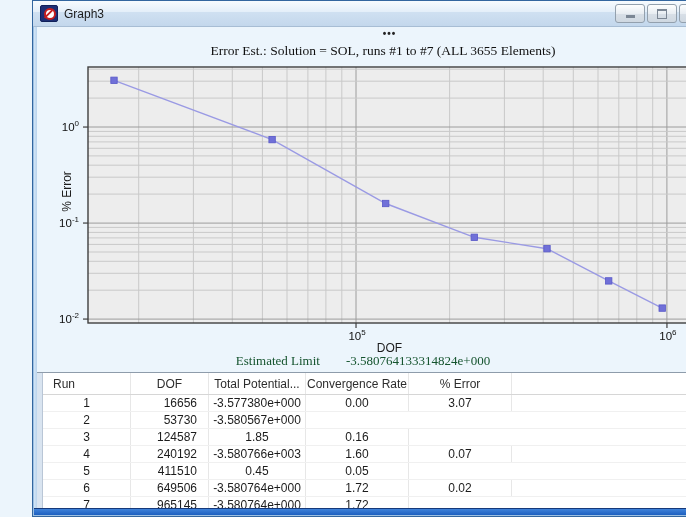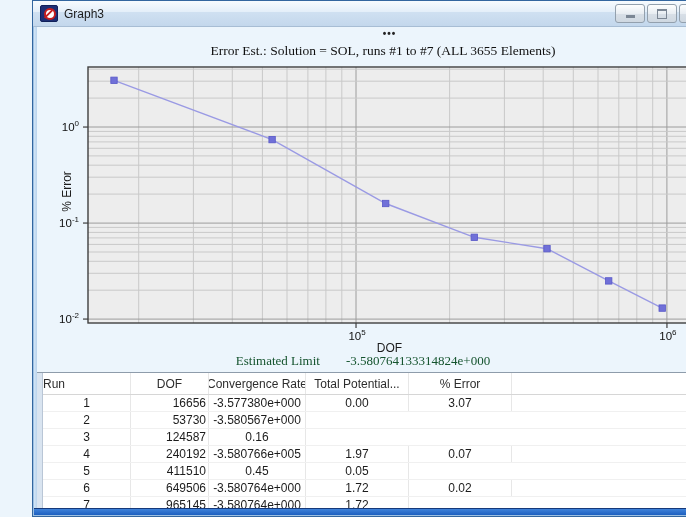--- a/index.html
+++ b/index.html
@@ -46,23 +46,23 @@
         border-top:1px solid #8e9cab;font-size:12px;color:#1c1c1c;}
   .gutter{position:absolute;left:0;top:0;bottom:0;width:5px;background:#d9e4f0;
         border-right:1px solid #b9c6d6;}
   .tgrid{margin-left:6px;}
   .thead,.trow{display:grid;grid-template-columns:88px 78px 97px 103px 103px 1fr;align-items:center;}
   .thead{height:21px;border-bottom:1px solid #d6d6d6;color:#2d2d2d;}
   .trow{height:16px;border-bottom:1px solid #f0f0f0;}
   .tcell{height:100%;display:flex;align-items:center;justify-content:center;
         border-right:1px solid #e7e7e7;overflow:hidden;white-space:nowrap;}
   .tcell.col5{border-right:none;}
-  .thead .tcell.col0{justify-content:flex-start;}
+  .thead .tcell.col0{justify-content:flex-start;padding-left:10px;}
   .trow  .tcell.col0{justify-content:center;}
-  .trow  .tcell.col1{justify-content:flex-end;padding-right:2px;box-sizing:border-box;}
+  .trow  .tcell.col1{justify-content:flex-end;padding-right:11px;box-sizing:border-box;}
 </style>
 </head>
 <body>
 
 <div class="window">
 
   <div class="titlebar">
     <div class="app-icon">
       <div class="ring"></div>
       <div class="slash"></div>
@@ -158,22 +158,22 @@
     <span>Estimated Limit</span>
     <span>-3.580764133314824e+000</span>
   </div>
 
   <div class="table-region">
     <div class="gutter"></div>
     <div class="tgrid">
       <div class="thead">
           <div class="tcell col0">Run</div>
           <div class="tcell col1">DOF</div>
+          <div class="tcell col2">Total Potential...</div>
           <div class="tcell col3">Convergence Rate</div>
-          <div class="tcell col2">Total Potential...</div>
           <div class="tcell col4">% Error</div>
           <div class="tcell col5"></div>
         </div>
       <div>
           <div class="trow">
             <div class="tcell col0">1</div>
             <div class="tcell col1">16656</div>
             <div class="tcell col2">-3.577380e+000</div>
             <div class="tcell col3">0.00</div>
             <div class="tcell col4">3.07</div>
@@ -181,28 +181,29 @@
           </div>
           <div class="trow">
             <div class="tcell col0">2</div>
             <div class="tcell col1">53730</div>
             <div class="tcell col2">-3.580567e+000</div>
             <div class="tcell col5"></div>
           </div>
           <div class="trow">
             <div class="tcell col0">3</div>
             <div class="tcell col1">124587</div>
+            <div class="tcell col3">1.85</div>
             <div class="tcell col4">0.16</div>
             <div class="tcell col5"></div>
           </div>
           <div class="trow">
             <div class="tcell col0">4</div>
             <div class="tcell col1">240192</div>
-            <div class="tcell col2">-3.580766e+005</div>
-            <div class="tcell col3">1.97</div>
+            <div class="tcell col2">-3.580766e+003</div>
+            <div class="tcell col3">1.60</div>
             <div class="tcell col4">0.07</div>
             <div class="tcell col5"></div>
           </div>
           <div class="trow">
             <div class="tcell col0">5</div>
             <div class="tcell col1">411510</div>
             <div class="tcell col3">0.45</div>
             <div class="tcell col4">0.05</div>
             <div class="tcell col5"></div>
           </div>

